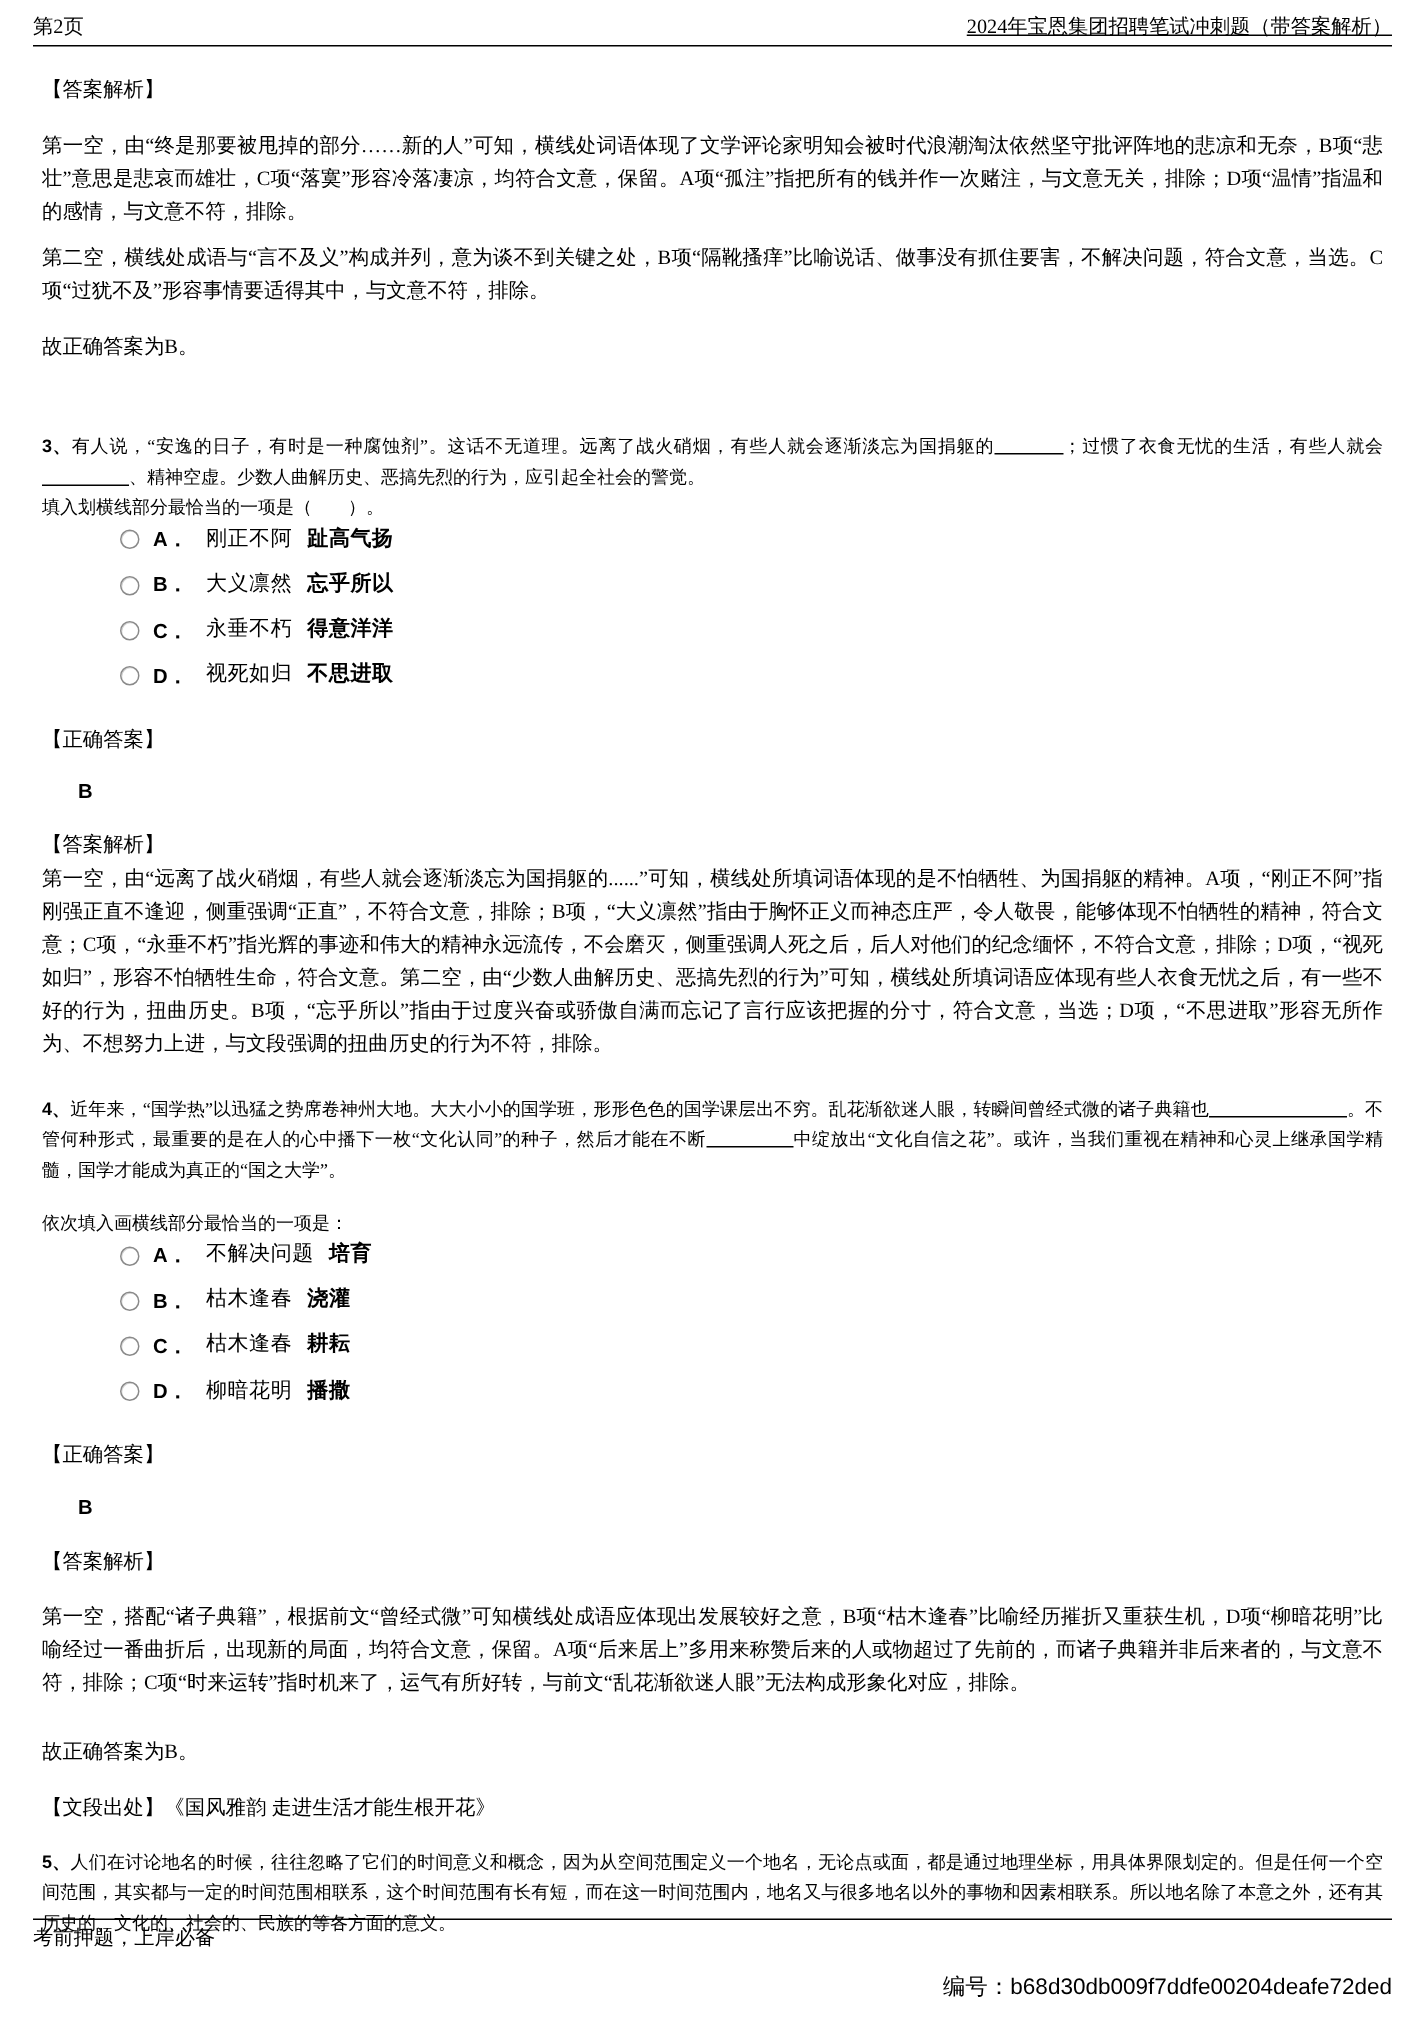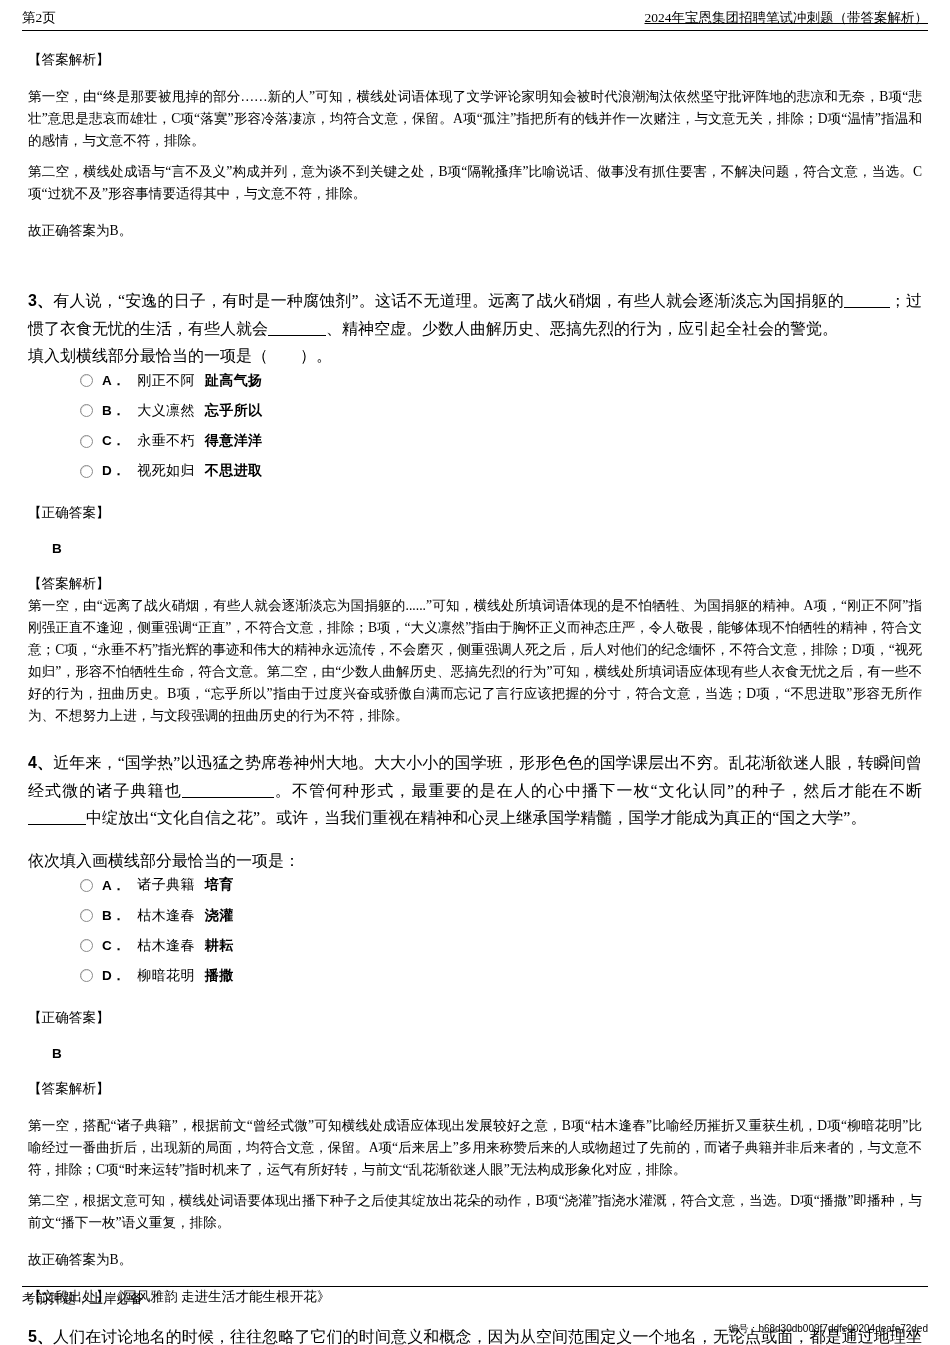--- a/index.html
+++ b/index.html
@@ -53,21 +53,21 @@
     display: flex;
     justify-content: space-between;
     align-items: flex-start;
     padding-top: 3px;
     border-top: 1px solid #000000;
     font-size: 13.5px;
     line-height: 1.3;
   }
   .page-footer .ftr-right {
     font-family: "Liberation Sans", sans-serif;
-    font-size: 10px;
+    font-size: 15px;
     margin-top: 32px;
   }
   .page-footer .ftr-right .ftr-label {
     font-family: "Liberation Serif", serif;
   }
 
   
   .content {
     margin: 0 28px 0 28px;
     padding-top: 18px;
@@ -151,21 +151,21 @@
     display: inline-block;
     width: 92px;
     border-bottom: 1px solid #000;
     vertical-align: -2px;
   }
   .q-num {
     font-family: "Liberation Sans", sans-serif;
     font-weight: bold;
   }
   .small-para {
-    font-size: 16px;
+    font-size: 12px;
     line-height: 1.72;
   }
 </style>
 </head>
 <body>
 
 <div class="page">
 
   <div class="page-header">
     <div class="hdr-left">第2页</div>
@@ -222,21 +222,21 @@
 
     <p class="para small-para"><span class="q-num">4、</span><span>近年来，“国学热”以迅猛之势席卷神州大地。大大小小的国学班，形形色色的国学课层出不穷。乱花渐欲迷人眼，转瞬间曾经式微的诸子典籍也</span><span class="blank-long"></span><span>。不管何种形式，最重要的是在人的心中播下一枚“文化认同”的种子，然后才能在不断</span><span class="blank-mid"></span><span>中绽放出“文化自信之花”。或许，当我们重视在精神和心灵上继承国学精髓，国学才能成为真正的“国之大学”。</span></p>
 
     <div class="gap-md"></div>
     <p class="para small-para">依次填入画横线部分最恰当的一项是：</p>
 
     <ul class="options">
       <li>
         <span class="radio"></span>
         <span class="opt-letter">A．</span>
-        <span class="opt-text"><span>诸子典籍</span><span class="seg2">培育</span></span>
+        <span class="opt-text"><span>不解决问题</span><span class="seg2">培育</span></span>
       </li>
       <li>
         <span class="radio"></span>
         <span class="opt-letter">B．</span>
         <span class="opt-text"><span>枯木逢春</span><span class="seg2">浇灌</span></span>
       </li>
       <li>
         <span class="radio"></span>
         <span class="opt-letter">C．</span>
         <span class="opt-text"><span>枯木逢春</span><span class="seg2">耕耘</span></span>
@@ -249,21 +249,20 @@
     </ul>
 
     <div class="gap-lg"></div>
 
     <p class="para label-line">【正确答案】</p>
     <p class="answer-letter">B</p>
     <p class="para label-line">【答案解析】</p>
     <div class="gap-md"></div>
     <p class="para block-indent">第一空，搭配“诸子典籍”，根据前文“曾经式微”可知横线处成语应体现出发展较好之意，B项“枯木逢春”比喻经历摧折又重获生机，D项“柳暗花明”比喻经过一番曲折后，出现新的局面，均符合文意，保留。A项“后来居上”多用来称赞后来的人或物超过了先前的，而诸子典籍并非后来者的，与文意不符，排除；C项“时来运转”指时机来了，运气有所好转，与前文“乱花渐欲迷人眼”无法构成形象化对应，排除。</p>
     <div class="gap-sm"></div>
-    <p class="para block-indent">第二空，根据文意可知，横线处词语要体现出播下种子之后使其绽放出花朵的动作，B项“浇灌”指浇水灌溉，符合文意，当选。D项“播撒”即播种，与前文“播下一枚”语义重复，排除。</p>
     <div class="gap-md"></div>
     <p class="para block-indent">故正确答案为B。</p>
     <div class="gap-md"></div>
     <p class="para label-line">【文段出处】《国风雅韵 走进生活才能生根开花》</p>
 
     <div class="gap-md"></div>
 
     <p class="para small-para"><span class="q-num">5、</span><span>人们在讨论地名的时候，往往忽略了它们的时间意义和概念，因为从空间范围定义一个地名，无论点或面，都是通过地理坐标，用具体界限划定的。但是任何一个空间范围，其实都与一定的时间范围相联系，这个时间范围有长有短，而在这一时间范围内，地名又与很多地名以外的事物和因素相联系。所以地名除了本意之外，还有其历史的、文化的、社会的、民族的等各方面的意义。</span></p>
 
   </div>

